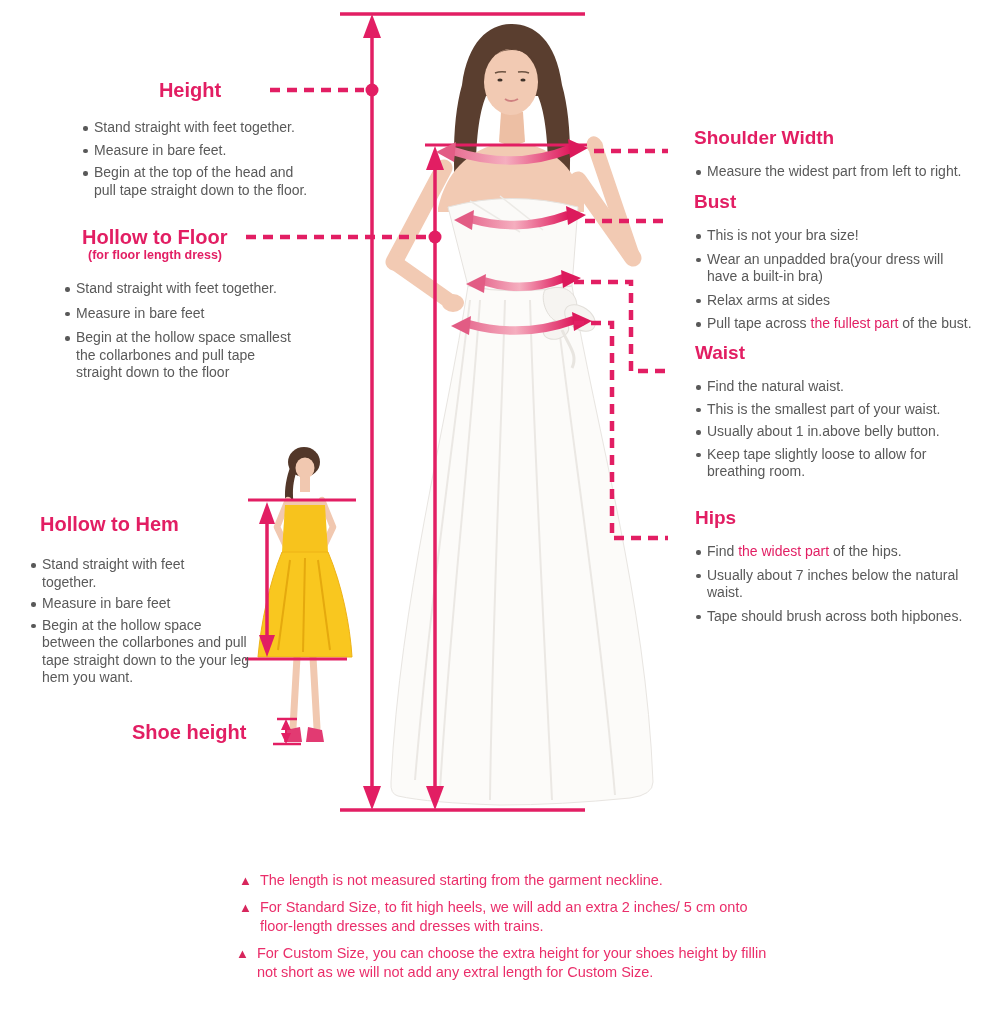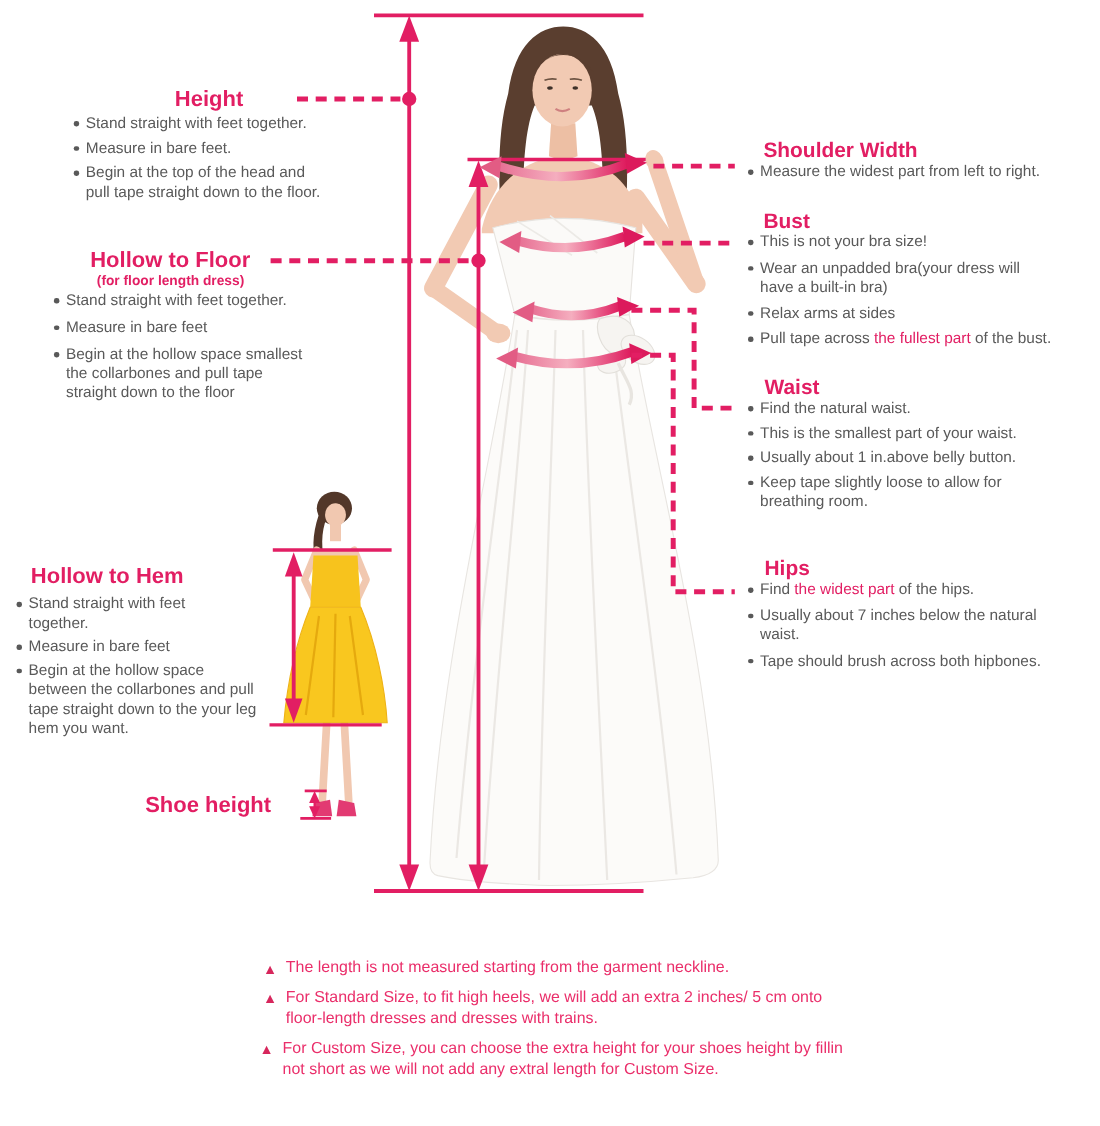--- a/index.html
+++ b/index.html
@@ -3,21 +3,21 @@
 <meta charset="utf-8">
 <style>
   html,body{margin:0;padding:0;background:#fff;}
   .canvas{position:relative;width:1000px;height:1024px;background:#fff;overflow:hidden;
           font-family:"Liberation Sans", sans-serif;}
   .svg-layer{position:absolute;left:0;top:0;z-index:1;pointer-events:none;}
   .txt{position:absolute;z-index:2;}
   .sec-title{color:var(--accent);font-weight:bold;font-size:20px;line-height:24px;white-space:nowrap;}
   .sec-title.right{font-size:19px;}
   .sub{color:var(--accent);font-weight:bold;font-size:12.5px;white-space:nowrap;}
-  .bullets{margin:0;padding:0;list-style:none;color:var(--body);font-size:14px;line-height:17.5px;}
+  .bullets{margin:16px;padding:0;list-style:none;color:var(--body);font-size:14px;line-height:17.5px;}
   .bullets li{position:relative;padding-left:14px;}
   .bullets li::before{content:"";position:absolute;left:3px;top:7px;width:4.5px;height:4.5px;border-radius:50%;background:var(--body);}
   .g4 li{margin-bottom:4px;} .g5 li{margin-bottom:5px;} .g6 li{margin-bottom:6px;} .g7 li{margin-bottom:7px;}
   .ln{display:block;}
   .hl{color:var(--accent);text-align:center;}
   .note{position:absolute;z-index:2;display:flex;color:var(--note);font-size:14.5px;line-height:19px;}
   .tri{color:var(--triangle);font-size:13px;line-height:19px;margin-right:8px;}
   .ta-r{text-align:center;}
 </style>
 </head>
@@ -159,21 +159,21 @@
     <li>
         <span class="ln">Measure in bare feet</span>
       </li>
     <li>
       <span class="ln">Begin at the hollow space smallest</span>
       <span class="ln">the collarbones and pull tape</span>
       <span class="ln">straight down to the floor</span>
     </li>
   </ul>
 
-  <div class="txt sec-title" style="left:28px;top:512px;">Hollow to Hem</div>
+  <div class="txt sec-title" style="left:40px;top:512px;">Hollow to Hem</div>
   <ul class="txt bullets g4" style="left:12px;top:540px;width:270px;">
     <li>
       <span class="ln">Stand straight with feet</span>
       <span class="ln">together.</span>
     </li>
     <li>
         <span class="ln">Measure in bare feet</span>
       </li>
     <li>
       <span class="ln">Begin at the hollow space</span>

